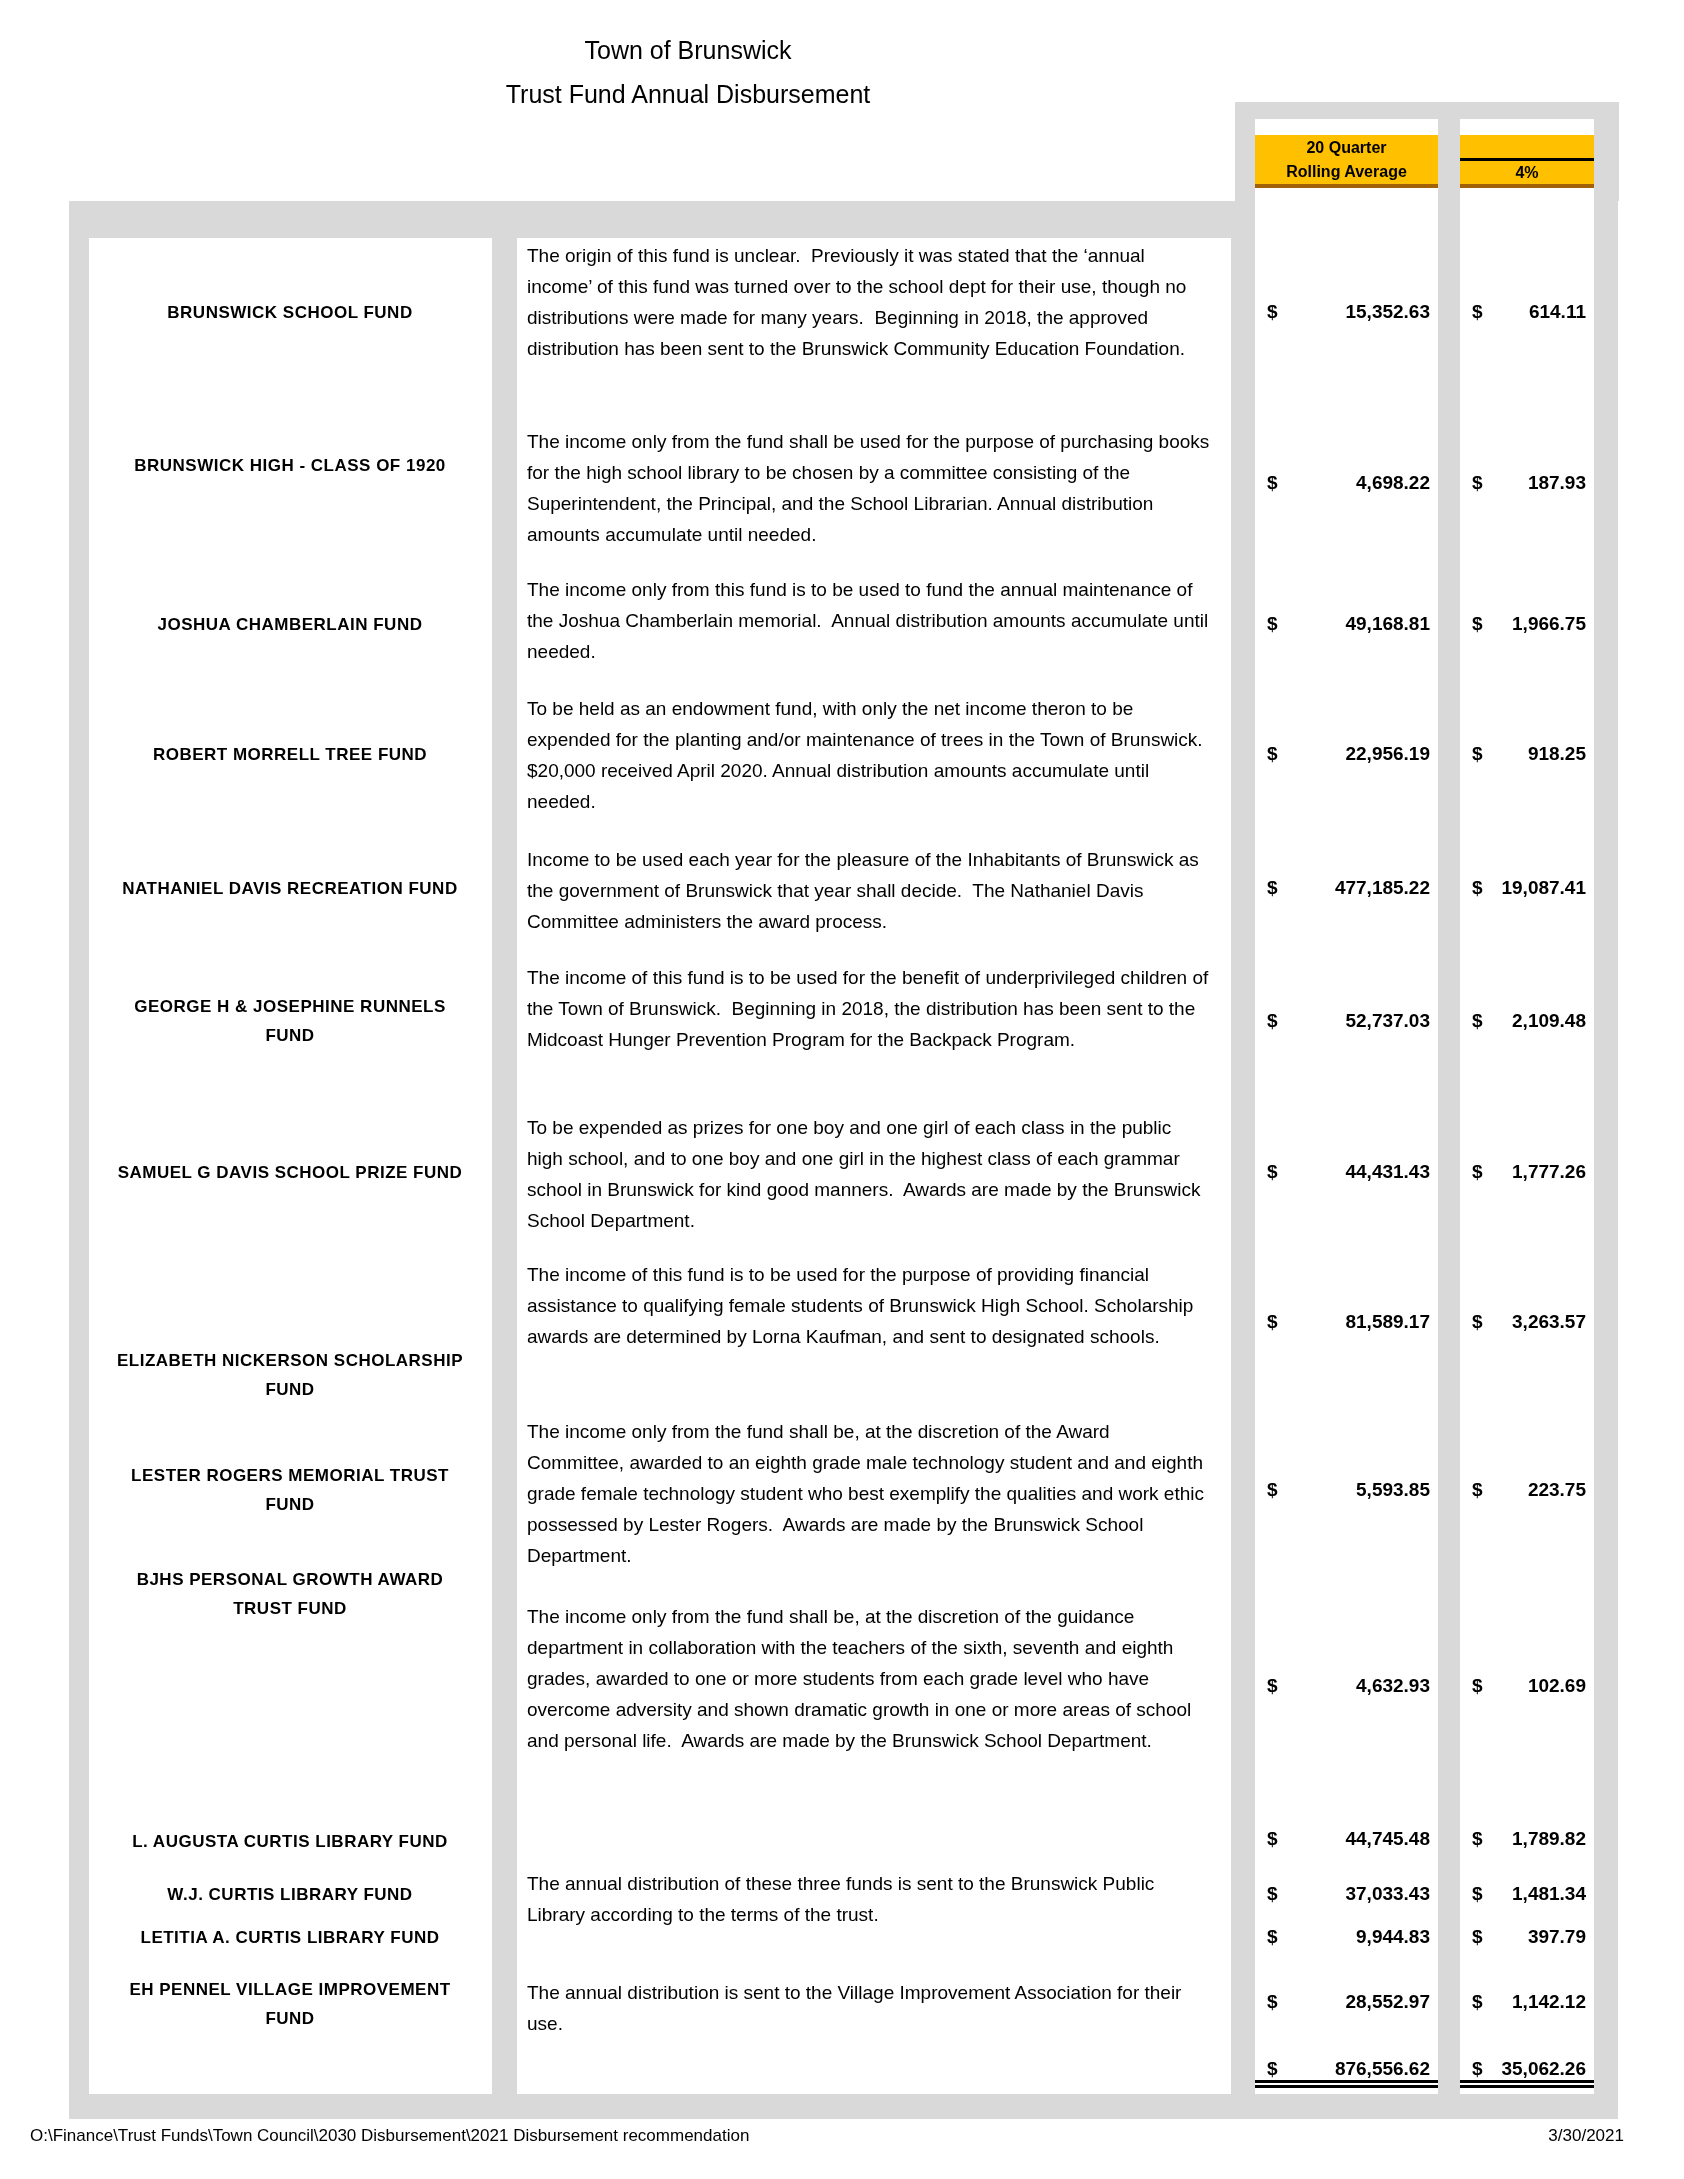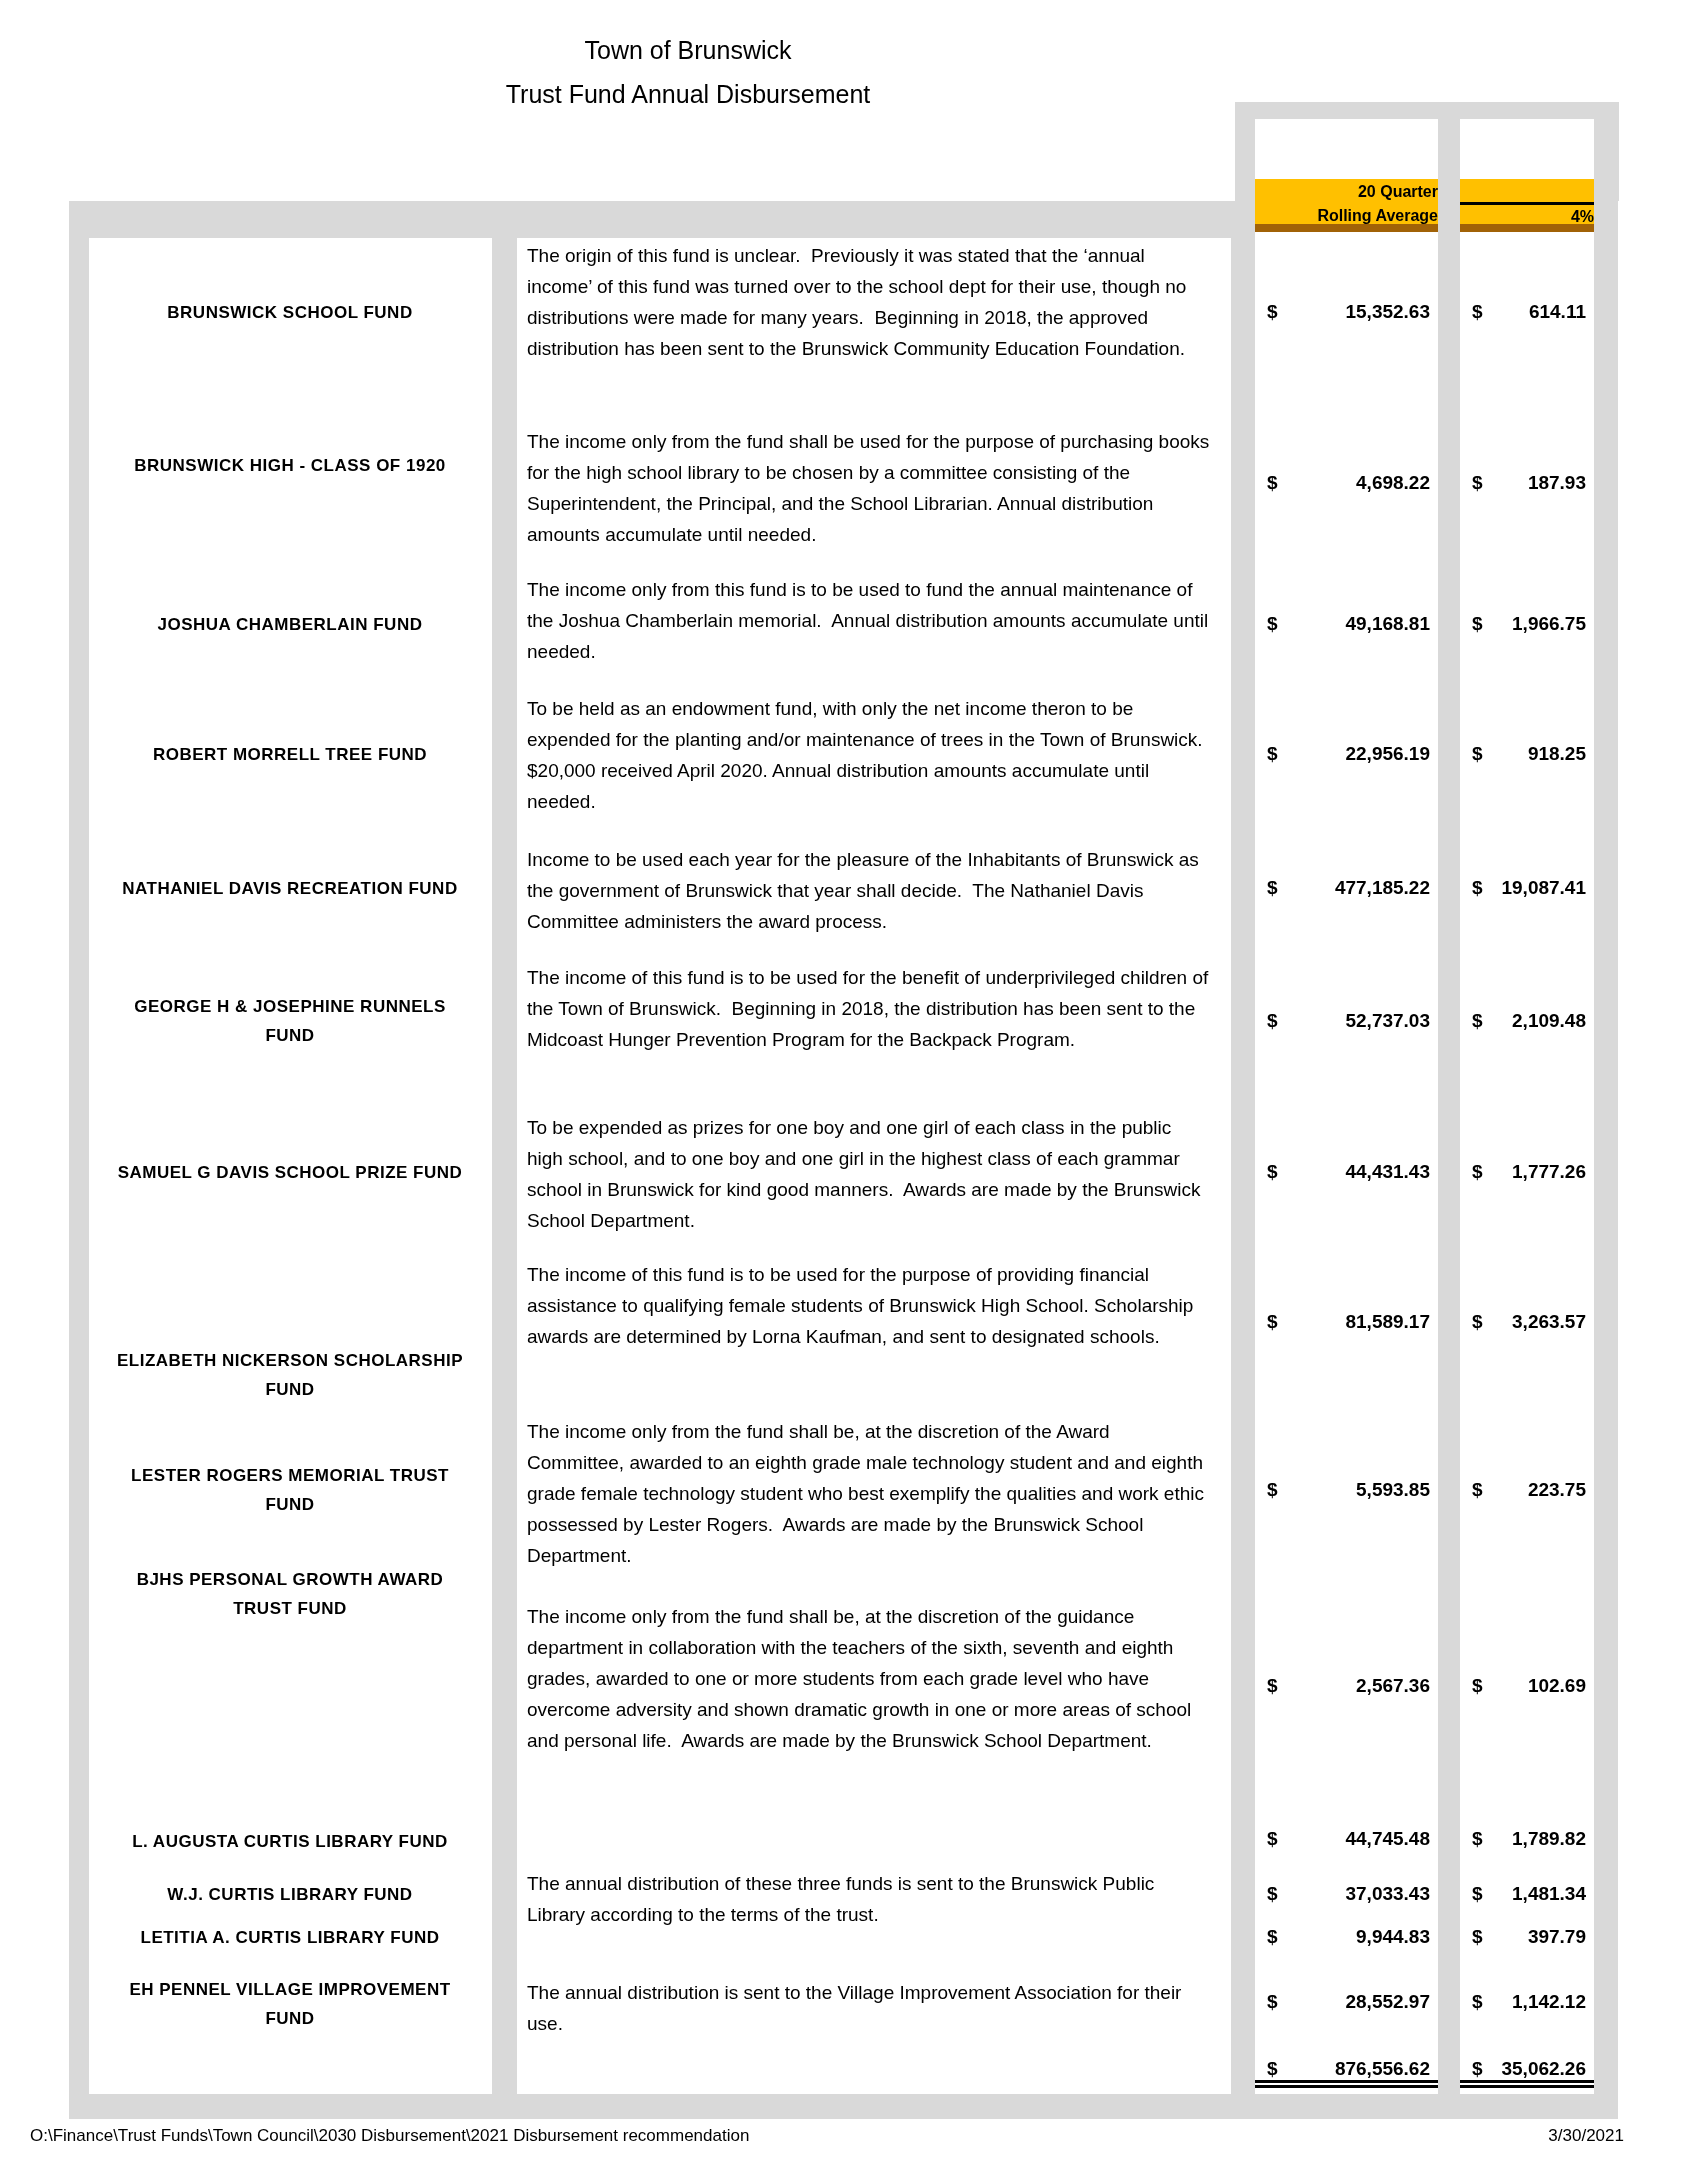--- a/index.html
+++ b/index.html
@@ -21,22 +21,22 @@
   .gray-band{left:1235px;top:102px;width:384px;height:99px;}
 
   
   .cell{background:#ffffff;}
   .col-names{left:89px;top:238px;width:403px;height:1856px;}
   .col-desc{left:517px;top:238px;width:714px;height:1856px;}
   .col-v1{left:1255px;top:119px;width:183px;height:1975px;}
   .col-v2{left:1460px;top:119px;width:134px;height:1975px;}
 
   
-  .hdr{border-bottom:8px solid #a16207;box-sizing:border-box;
-       font-size:16px;font-weight:bold;text-align:right;margin-top:44px;}
+  .hdr{border-bottom:4px solid #a16207;box-sizing:border-box;
+       font-size:16px;font-weight:bold;text-align:center;}
   .hdr1{left:1255px;top:135px;width:183px;height:53px;line-height:24px;padding-top:1px;}
   .hdr2{left:1460px;top:135px;width:134px;height:53px;}
   .hdr2-top{height:23px;border-bottom:3px solid #000;}
   .hdr2-label{line-height:23px;}
 
   
   .name{
     left:112px;width:356px;text-align:center;
     font-size:17px;font-weight:bold;letter-spacing:0.5px;line-height:29px;
     transform:translateY(-50%);
@@ -186,21 +186,21 @@
   </div>
 <div class="abs val v2" style="top:1490px">
     <span>$</span>
     <span>223.75</span>
   </div>
 
 <div class="abs name" style="top:1594px">BJHS PERSONAL GROWTH AWARD TRUST FUND</div>
 <div class="abs desc" style="top:1601px">The income only from the fund shall be, at the discretion of the guidance department in collaboration with the teachers of the sixth, seventh and eighth grades, awarded to one or more students from each grade level who have overcome adversity and shown dramatic growth in one or more areas of school and personal life.  Awards are made by the Brunswick School Department.</div>
 <div class="abs val v1" style="top:1686px">
     <span>$</span>
-    <span>2,567.36</span>
+    <span>4,632.93</span>
   </div>
 <div class="abs val v2" style="top:1686px">
     <span>$</span>
     <span>102.69</span>
   </div>
 
 <div class="abs name" style="top:1841px">L. AUGUSTA CURTIS LIBRARY FUND</div>
 <div class="abs val v1" style="top:1839px">
     <span>$</span>
     <span>44,745.48</span>

